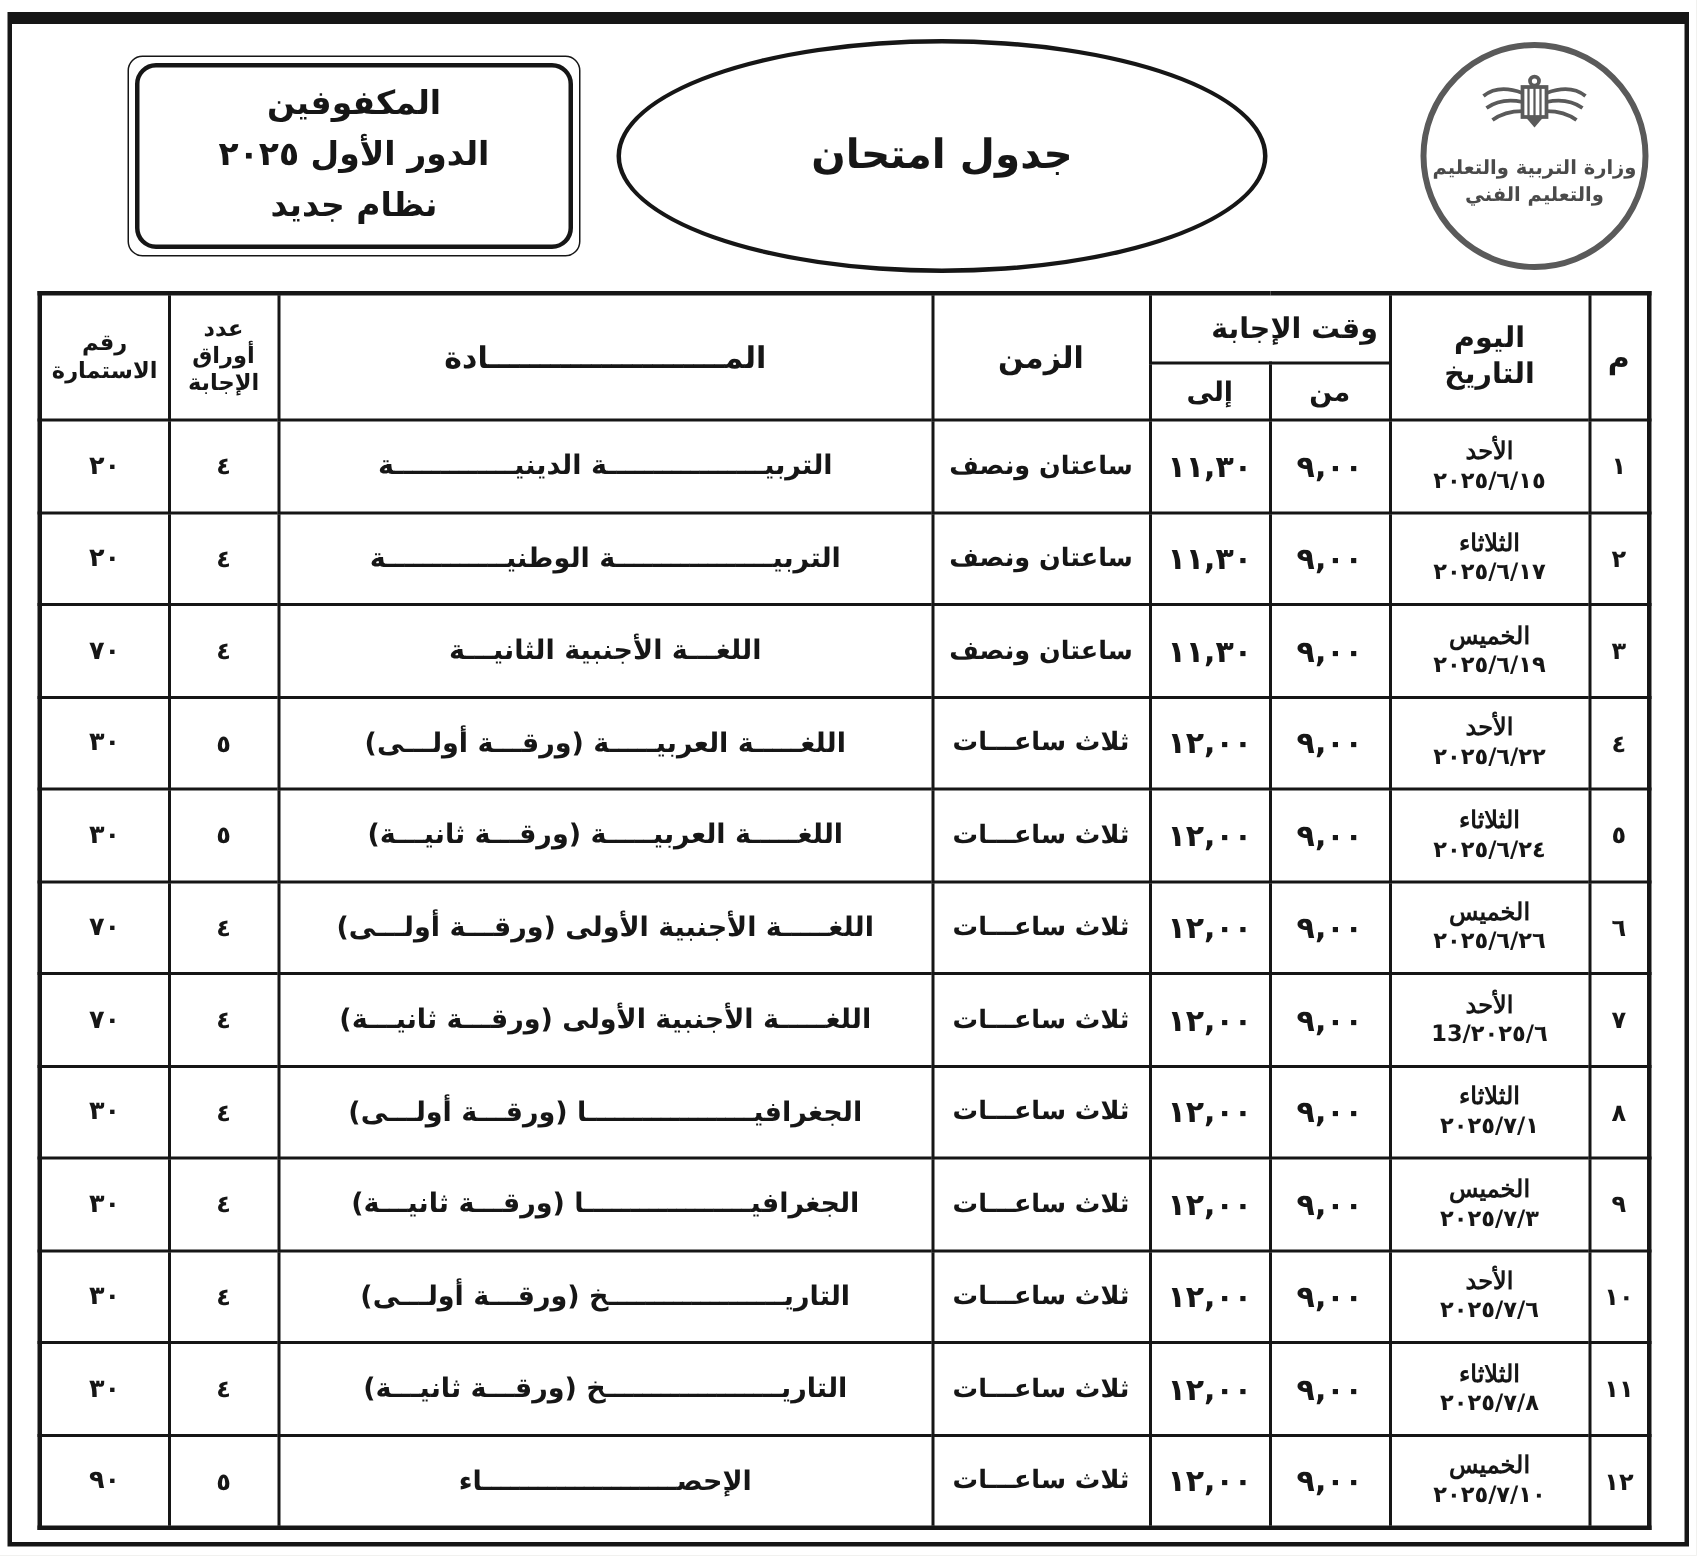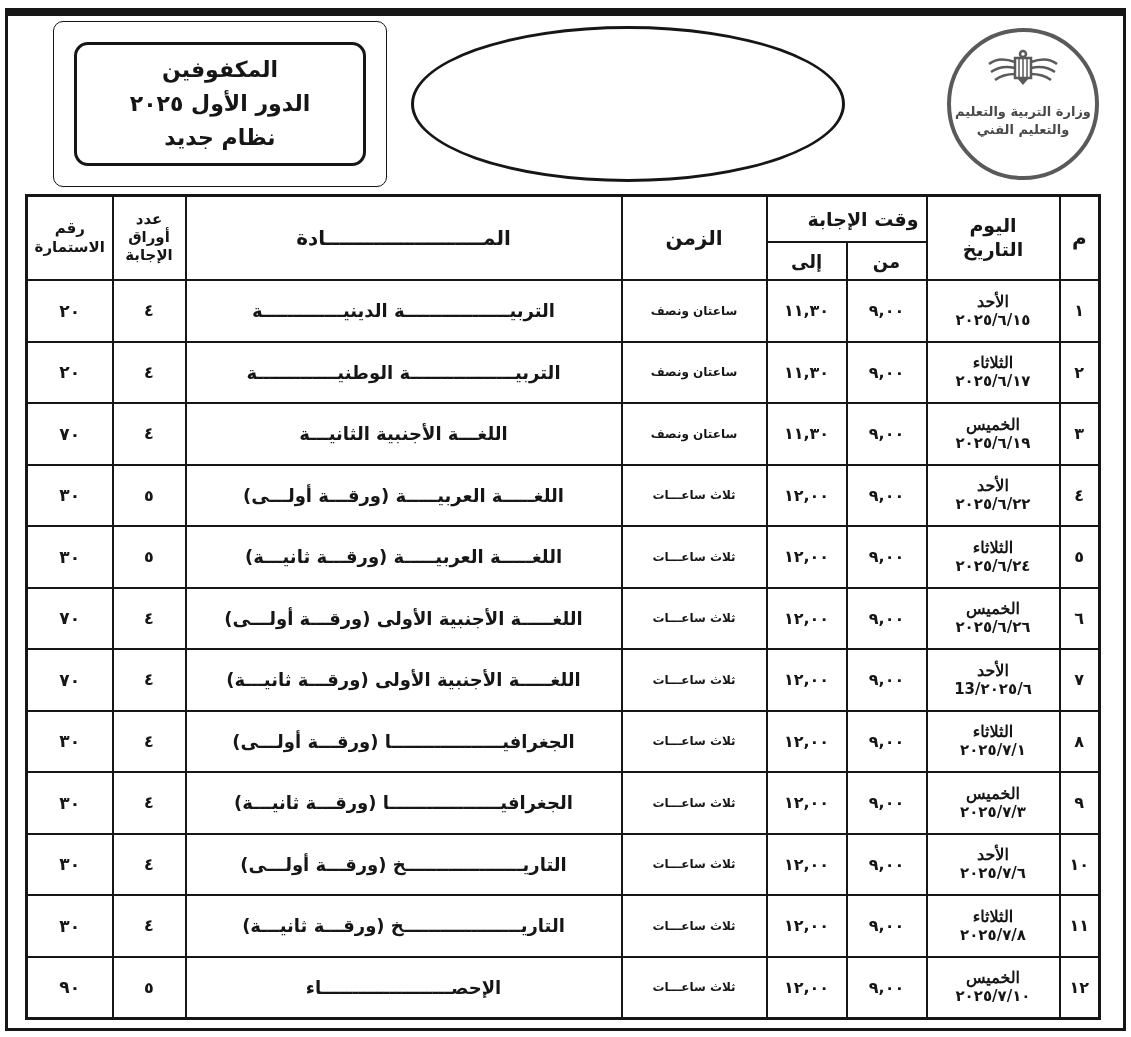--- a/index.html
+++ b/index.html
@@ -8,38 +8,38 @@
   .frame{position:absolute;inset:8px 5px 6px 5px;border:3px solid #161616;border-top:8px solid #161616;}
   
   .hdr{display:flex;align-items:center;height:168px;padding:4px 10px 0 24px;}
   .seal{width:180px;height:160px;flex:0 0 auto;}
   .title-ellipse{width:428px;height:150px;border:3.5px solid #161616;border-radius:50%;
     margin:0 88px 0 24px;display:flex;flex-direction:column;justify-content:center;
     align-items:center;text-align:center;line-height:1.38;flex:0 0 auto;}
   .title-l1{font-size:27px;}
   .title-l2{font-size:23px;}
   .title-l3{font-size:23px;}
-  .info-box{width:292px;border:1.5px solid #161616;border-radius:10px;padding:20px;flex:0 0 auto;}
+  .info-box{width:292px;border:1.5px solid #161616;border-radius:10px;padding:4px;flex:0 0 auto;}
   .info-box-inner{border:3px solid #161616;border-radius:14px;padding:8px 6px;
     text-align:center;font-size:22px;line-height:1.55;}
   
   table.sched{border-collapse:collapse;margin:6px 22px 0 22px;width:1073px;table-layout:fixed;
     border:3px solid #161616;}
   .sched th,.sched td{border:2.5px solid #161616;text-align:center;vertical-align:middle;
     padding:2px 3px;overflow:hidden;}
   .sched thead tr.h1 th{height:40px;}
   .sched thead tr.h2 th{height:32px;font-size:18px;}
   .sched tbody tr{height:61.5px;}
   th.c-idx{font-size:20px;} td.c-idx{font-size:16px;}
   th.c-day{font-size:19px;line-height:1.25;}
   td.c-day .day{font-size:16px;line-height:1.15;font-family:Liberation Serif, serif;}
   td.c-day .date{font-size:15px;line-height:1.2;}
   th.c-time{font-size:19px;padding-left:36px;}
-  td.c-from,td.c-to{font-size:16px;}
-  th.c-dur{font-size:20px;} td.c-dur{font-size:12px;margin-left:10px;}
+  td.c-from,td.c-to{font-size:20px;}
+  th.c-dur{font-size:20px;} td.c-dur{font-size:17px;margin-left:10px;}
   th.c-subj{font-size:20px;} td.c-subj{font-size:18px;}
   th.c-sheets{font-size:15px;line-height:1.18;} td.c-sheets{font-size:16px;}
   th.c-form{font-size:15px;line-height:1.25;} td.c-form{font-size:17px;}
 </style>
 </head>
 <body>
 
 <div class="sheet">
   <div class="frame">
 
@@ -59,20 +59,21 @@
           <path d="M86,34 v20 M90,34 v20 M94,34 v20" stroke-width="1.5"></path>
           <path d="M82,38 q-16,-6 -26,2 M82,44 q-14,-3 -24,4 M82,50 q-12,0 -20,6"></path>
           <path d="M98,38 q16,-6 26,2 M98,44 q14,-3 24,4 M98,50 q12,0 20,6"></path>
           <path d="M84,54 h12 l-6,7 z" fill="#5a5a5a" stroke="none"></path>
         </g>
         <text x="90" y="92" text-anchor="middle" font-size="13" fill="#4a4a4a" font-weight="bold">وزارة التربية والتعليم</text>
         <text x="90" y="110" text-anchor="middle" font-size="13" fill="#4a4a4a" font-weight="bold">والتعليم الفني</text>
       </svg>
 
       <div class="title-ellipse">
+        <div class="title-l1">جدول امتحان</div>
       </div>
 
       <div class="info-box">
         <div class="info-box-inner">
           <div>المكفوفين</div>
           <div>الدور الأول ٢٠٢٥</div>
           <div>نظام جديد</div>
         </div>
       </div>
     </div>

